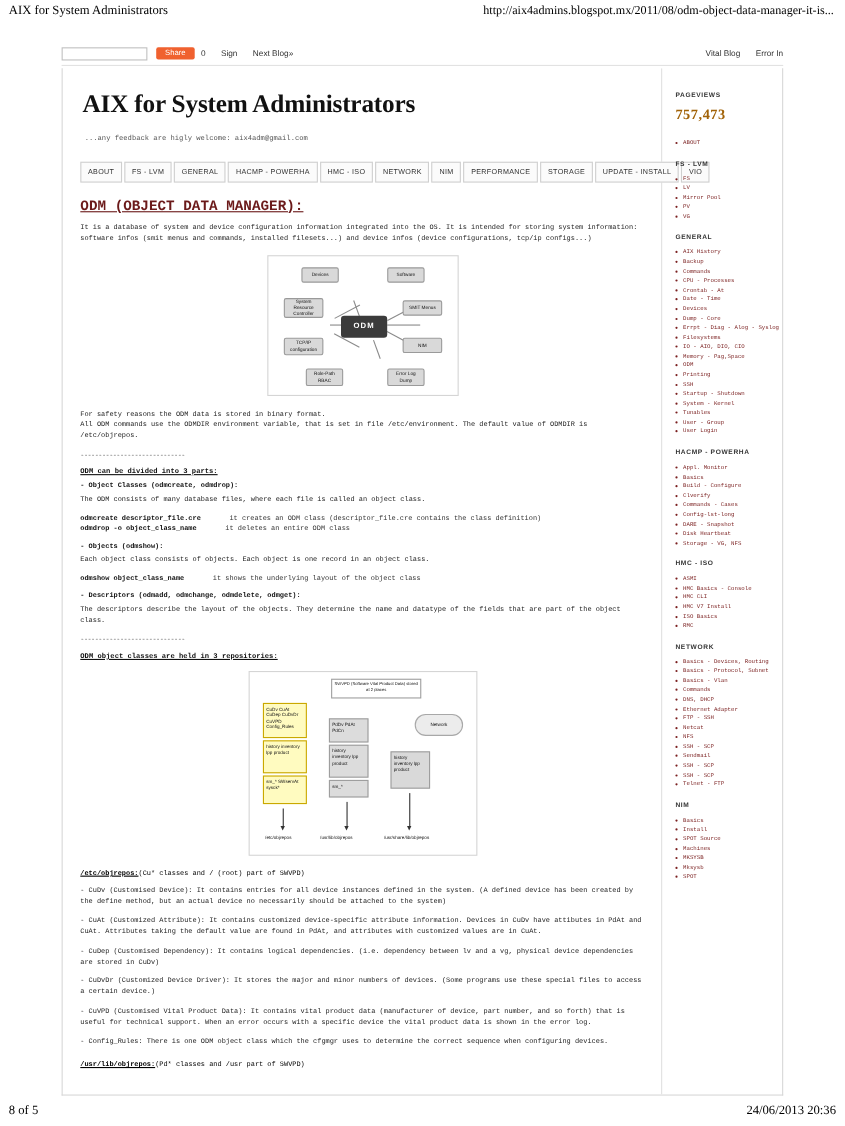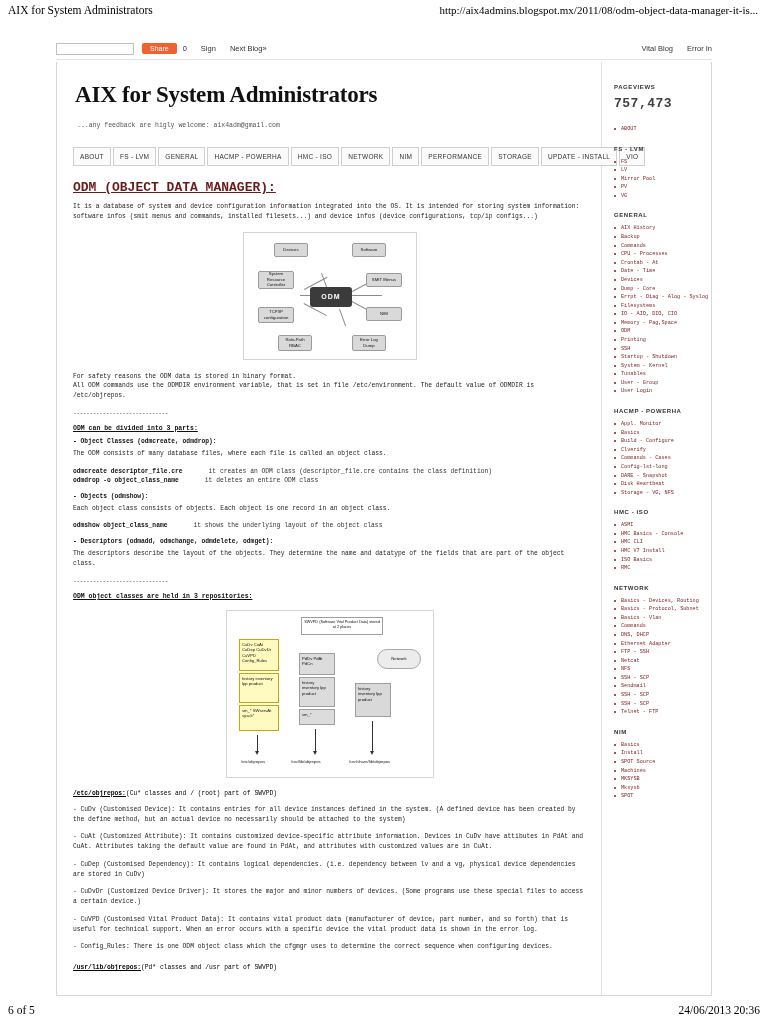--- a/index.html
+++ b/index.html
@@ -293,24 +293,24 @@
   
   .side-h {
     font-family: "Liberation Sans", sans-serif;
     font-size: 6px;
     font-weight: bold;
     letter-spacing: 0.6px;
     color: #333;
     margin: 0 0 6px 0;
   }
   .pageviews {
-    font-family: Liberation Mono, monospace;
+    font-family: Liberation Serif, serif;
     font-size: 13px;
     font-weight: bold;
-    color: #404040;
+    color: #a16207;
     margin: 0 0 14px 0;
     letter-spacing: 0.5px;
   }
   .side-group { margin-bottom: 12px; }
   .side-link {
     font-size: 5.2px;
     color: #7a1f1f;
     line-height: 1.65;
     padding-left: 7px;
     position: relative;
@@ -572,17 +572,17 @@
         <div class="side-link">SPOT Source</div>
         <div class="side-link">Machines</div>
         <div class="side-link">MKSYSB</div>
         <div class="side-link">Mksysb</div>
         <div class="side-link">SPOT</div>
       </div>
     </div>
   </div>
 
   <div class="print-footer">
-    <div>6 of 5</div>
+    <div>8 of 5</div>
     <div>24/06/2013 20:36</div>
   </div>
 
 </div>
 
 </body></html>

